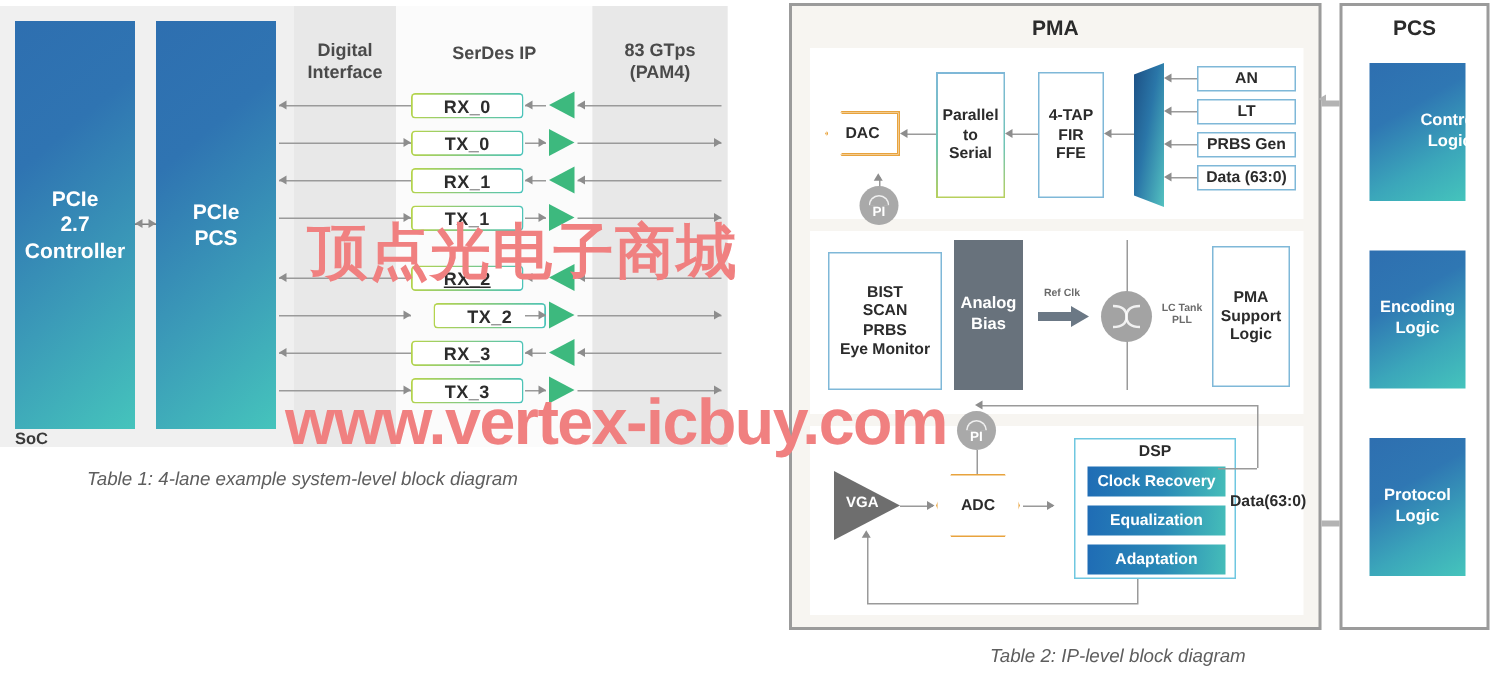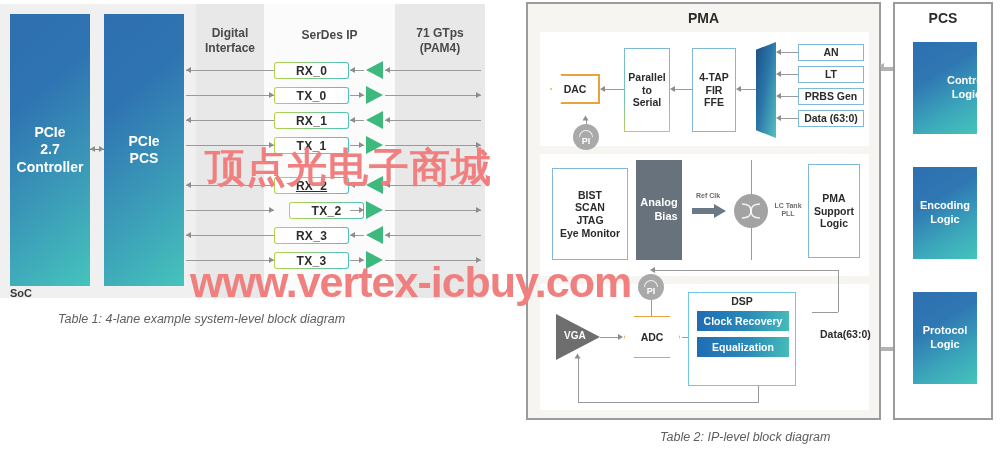--- a/index.html
+++ b/index.html
@@ -153,21 +153,21 @@
     position: absolute; width: 0; height: 0;
     border-top: 23px solid transparent; border-bottom: 23px solid transparent;
     border-left: 44px solid #6e6e6e;
   }
   .vga-label {
     position: absolute; color: #ffffff; font-size: 10px; font-weight: bold;
   }
   .analog-bias {
     position: absolute; background: #68727c; color: #ffffff;
     display: flex; align-items: center; justify-content: center;
-    text-align: right; font-size: 11px; font-weight: bold; line-height: 1.25;
+    text-align: center; font-size: 11px; font-weight: bold; line-height: 1.25;
   }
   .pll-circle {
     position: absolute; width: 34px; height: 34px; border-radius: 50%;
     background: #a3a3a3;
   }
   .pll-circle svg { position: absolute; left: 0; top: 0; }
   .tiny-label {
     position: absolute; font-size: 7px; font-weight: bold; color: #6b6b6b;
     line-height: 1.2; text-align: center;
   }
@@ -236,21 +236,21 @@
     </div>
 
     <div class="col-title" id="title-digital">
       <div>Digital</div>
       <div>Interface</div>
     </div>
     <div class="col-title" id="title-serdes">
       <div>SerDes IP</div>
     </div>
     <div class="col-title" id="title-gtps">
-      <div>71 GTps</div>
+      <div>83 GTps</div>
       <div>(PAM4)</div>
     </div>
 
     <div id="lane-layer">
         <div class="lane-box" style="left: 274px; top: 62px;">
           <span>RX_0</span>
         </div>
         <div class="lane-line" style="left: 186px; top: 70px; width: 88px;"></div>
         <div class="arrowhead ah-left" style="left: 186px; top: 67px;"></div>
         <div class="lane-line" style="left: 350px; top: 70px; width: 14px;"></div>
@@ -400,21 +400,21 @@
         </div>
         <div class="conn" style="left:238px; top:86px; width:20px; height:1px;"></div>
         <div class="arrowhead ah-left" style="left:236px; top:83px;"></div>
       </div>
 
       <div class="inner-panel" id="panel-mid">
         <div class="blk" style="left:12px; top:14px; width:76px; height:92px; border-color:#7fb8d8;">
           <div>
             <div>BIST</div>
             <div>SCAN</div>
-            <div>JTAG</div>
+            <div>PRBS</div>
             <div>Eye Monitor</div>
           </div>
         </div>
 
         <div class="analog-bias" style="left:96px; top:6px; width:46px; height:100px;">
           <div>
             <div>Analog</div>
             <div>Bias</div>
           </div>
         </div>
@@ -459,24 +459,25 @@
         </div>
 
         <div class="conn" style="left:111px; top:16px; width:1px; height:16px;"></div>
         <div class="pi-circle" style="left:98px; top:-10px;">
           <span>PI</span>
         </div>
 
         <div class="conn" style="left:142px; top:53px; width:20px; height:1px;"></div>
         <div class="arrowhead ah-right" style="left:158px; top:50px;"></div>
 
-        <div class="dsp-outer" style="left:148px; top:8px; width:108px; height:94px;">
+        <div class="dsp-outer" style="left:176px; top:8px; width:108px; height:94px;">
           <div class="dsp-title">DSP</div>
           <div class="dsp-bar" style="left:8px; top:18px; width:92px; height:20px;">Clock Recovery</div>
           <div class="dsp-bar" style="left:8px; top:44px; width:92px; height:20px;">Equalization</div>
+          <div class="dsp-bar" style="left:8px; top:70px; width:92px; height:20px;">Adaptation</div>
         </div>
 
         <div class="conn" style="left:272px; top:28px; width:26px; height:1px;"></div>
         <div class="conn" style="left:298px; top:-14px; width:1px; height:42px;"></div>
         <div class="conn" style="left:112px; top:-14px; width:186px; height:1px;"></div>
         <div class="arrowhead ah-left" style="left:110px; top:-17px;"></div>
 
         <div class="conn" style="left:218px; top:102px; width:1px; height:16px;"></div>
         <div class="conn" style="left:38px; top:118px; width:181px; height:1px;"></div>
         <div class="conn" style="left:38px; top:72px; width:1px; height:46px;"></div>

